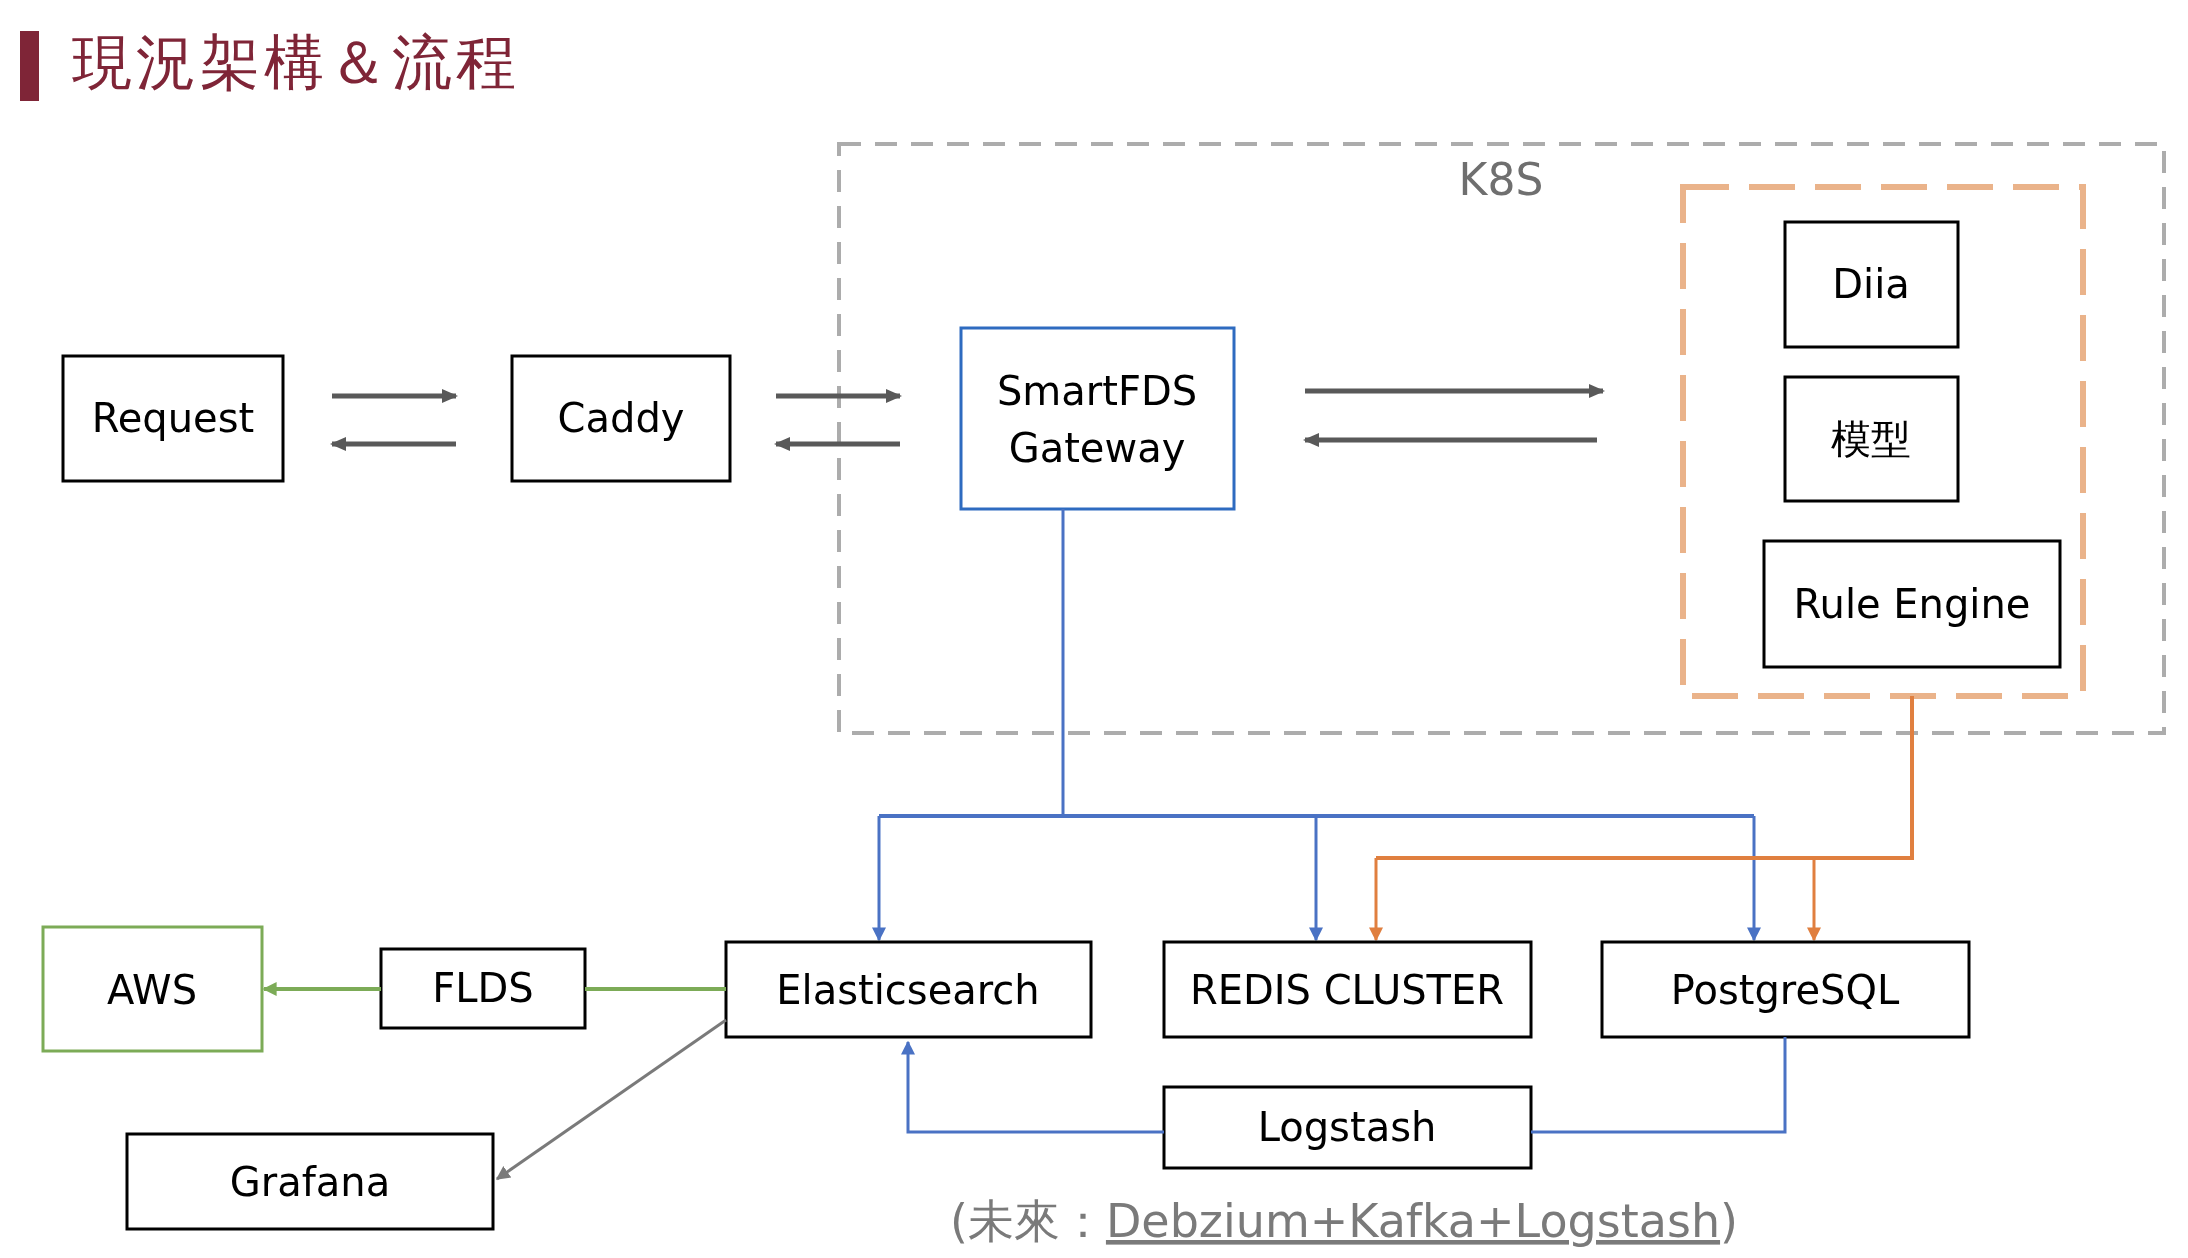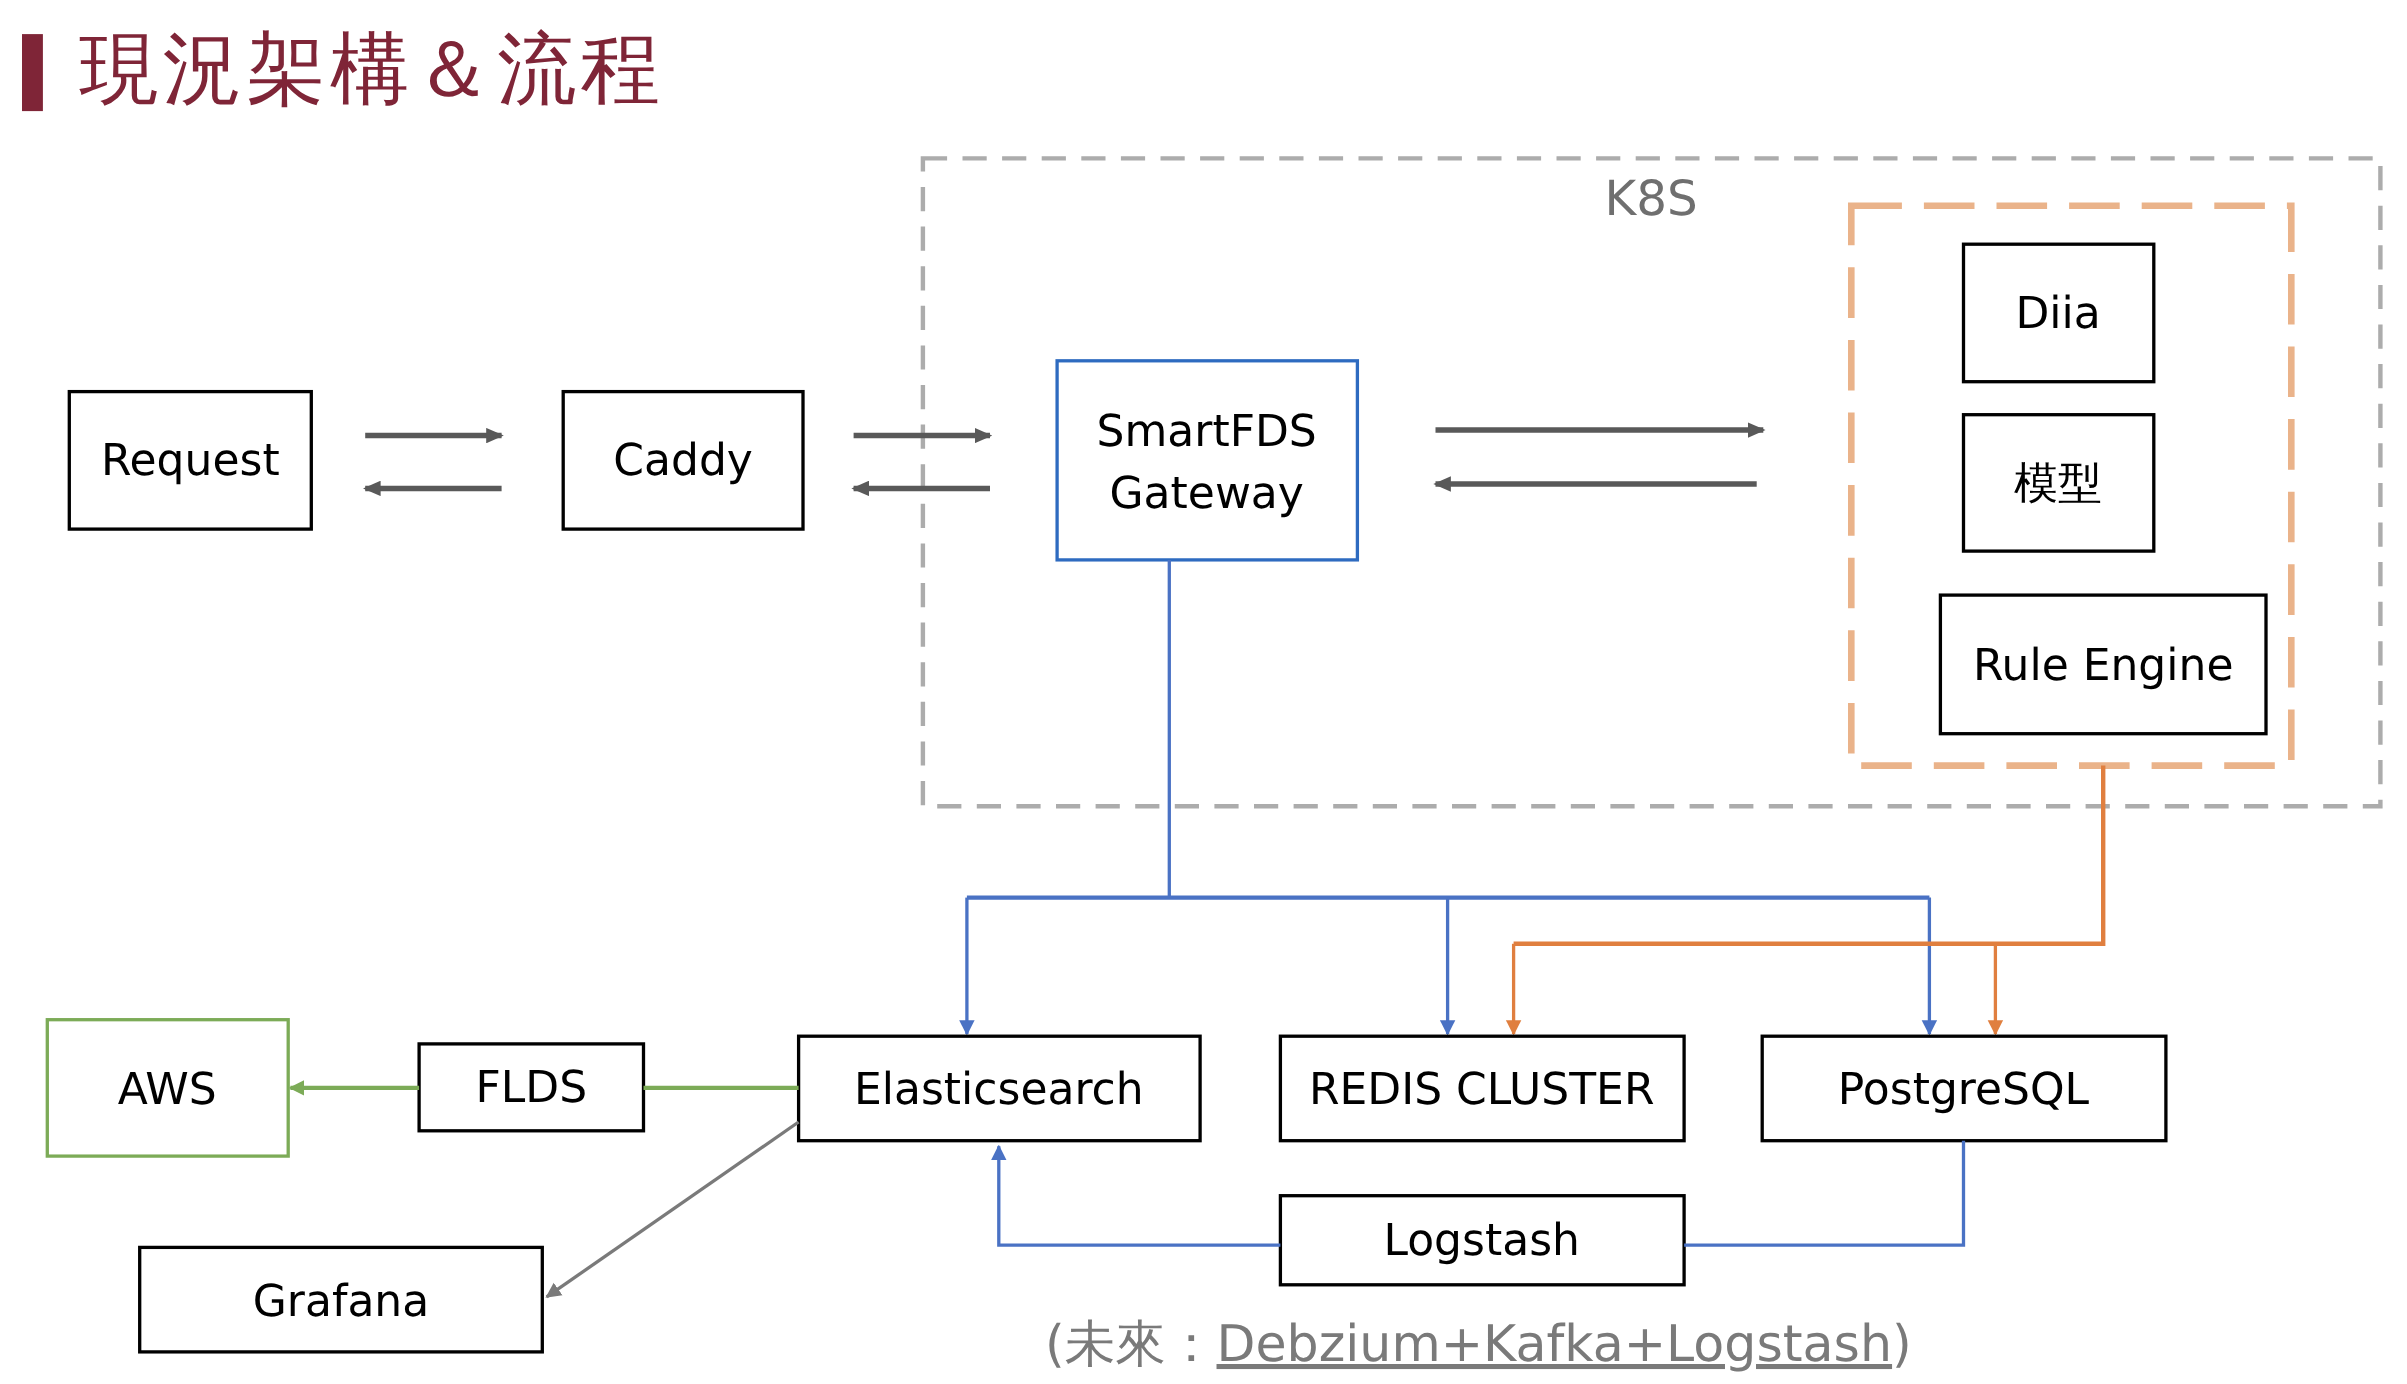--- a/index.html
+++ b/index.html
@@ -1,19 +1,19 @@
 <!DOCTYPE html>
 <html><head>
 <meta charset="utf-8">
 <style>
   html, body { margin: 0; padding: 0; background: #ffffff; }
   body { width: 2188px; height: 1258px; position: relative; overflow: hidden;
          font-family: "DejaVu Sans", "Liberation Sans", sans-serif; }
   .title-bar { position: absolute; left: 20px; top: 31px; width: 19px; height: 70px; background: #7f2537; }
-  .title { position: absolute; left: 72px; top: 12px; font-size: 72px; color: #7f2537;
+  .title { position: absolute; left: 72px; top: 12px; font-size: 60px; color: #7f2537;
            letter-spacing: 4px; line-height: 100px; white-space: nowrap; }
   svg { position: absolute; left: 0; top: 0; }
   .box-label { font-family: "DejaVu Sans", "Liberation Sans", sans-serif; font-size: 40px; fill: #000; }
   .k8s-label { font-family: "DejaVu Sans", "Liberation Sans", sans-serif; font-size: 44px; fill: #6f6f6f; }
   .footnote { font-family: "DejaVu Sans", "Liberation Sans", sans-serif; font-size: 46px; fill: #7a7a7a; }
   .node { cursor: pointer; }
 </style>
 </head>
 <body>
 

